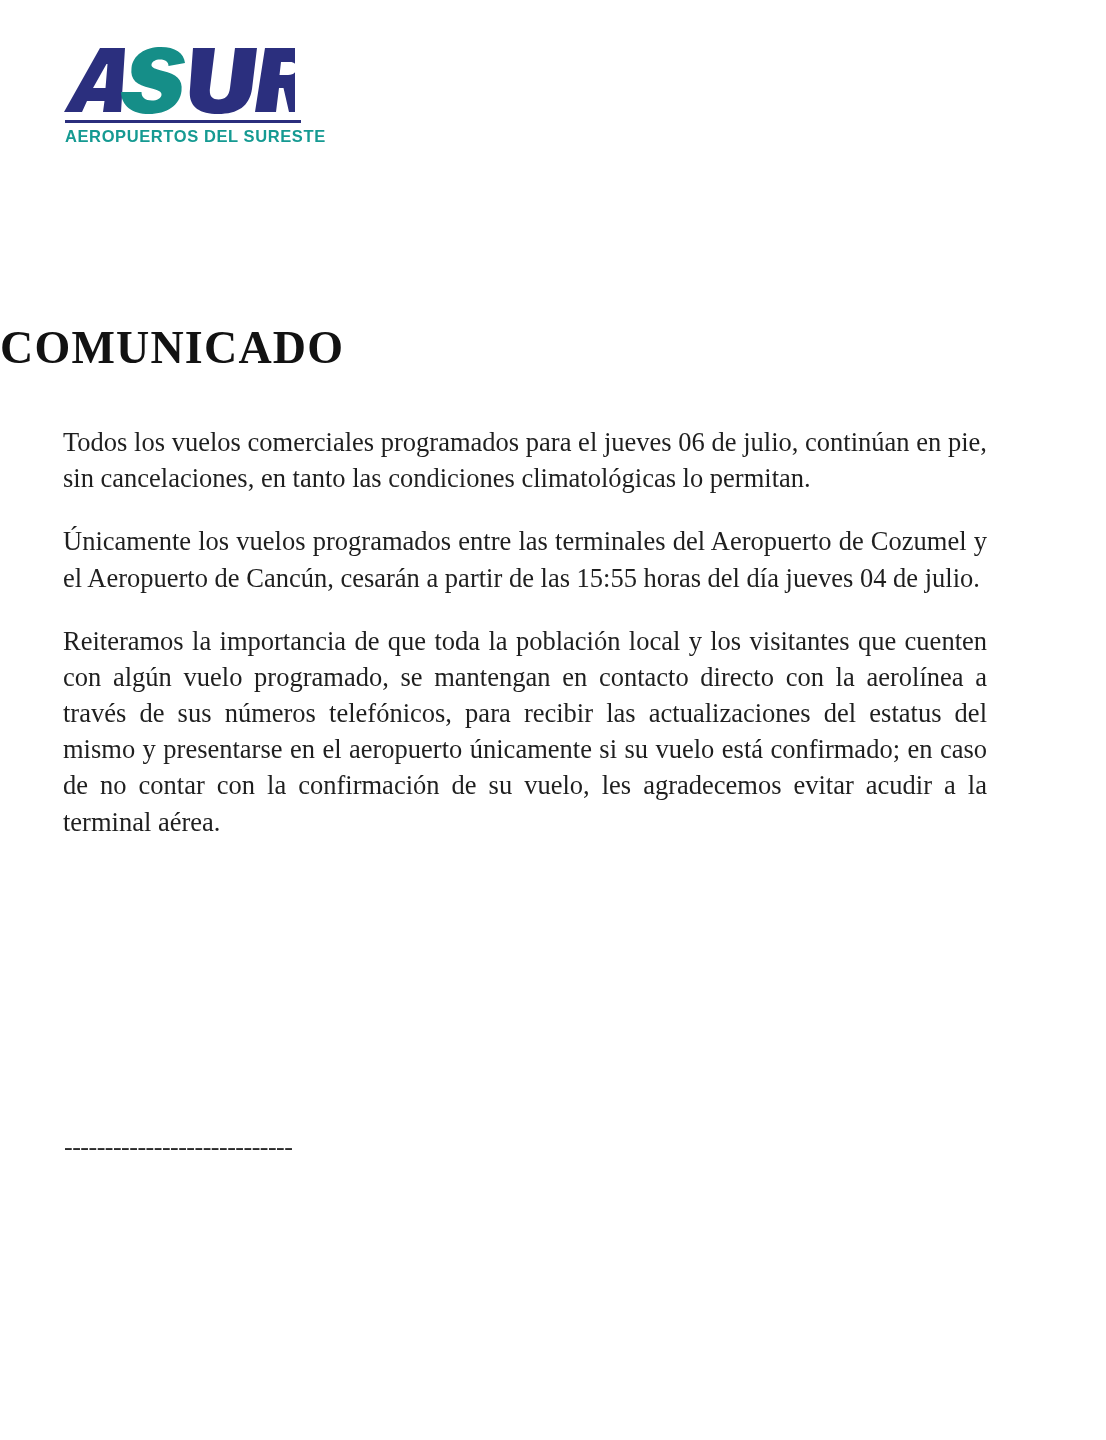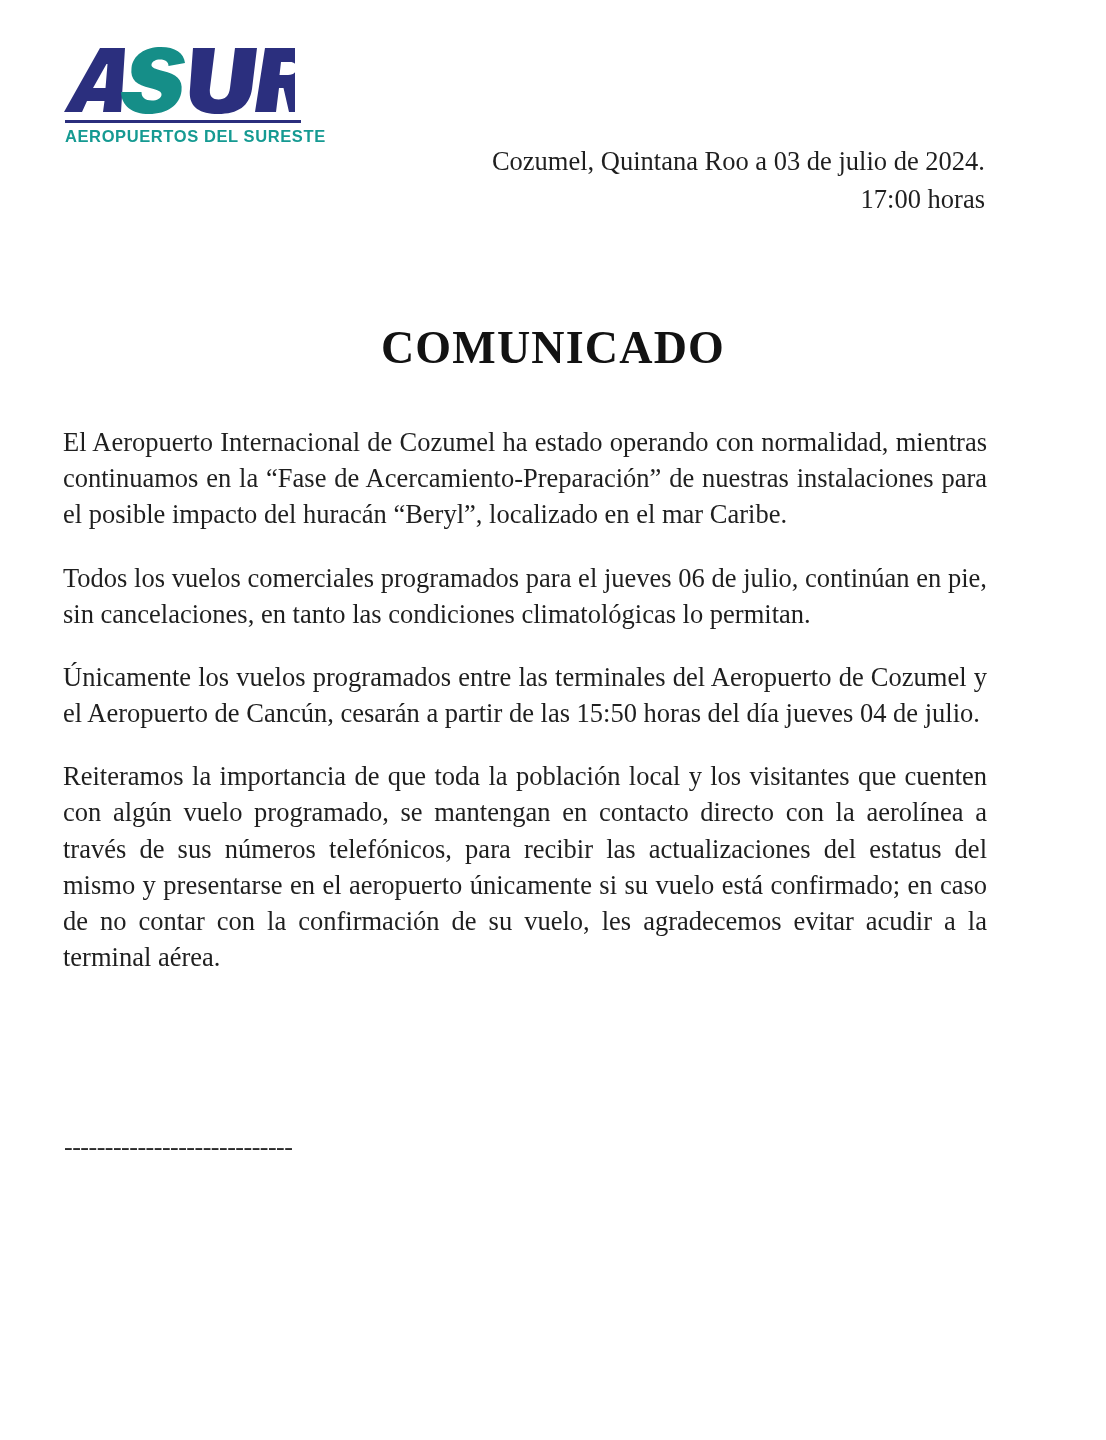--- a/index.html
+++ b/index.html
@@ -63,21 +63,20 @@
   }
 
   .dateline div { display: block; }
 
   
   .doc-title {
     position: absolute;
     left: 0;
     right: 0;
     top: 290px;
-    text-align: center;
     font-size: 46px;
     font-weight: bold;
     letter-spacing: 1.2px;
     color: #121212;
   }
 
   
   .body-copy {
     position: absolute;
     left: 63px;
@@ -125,29 +124,24 @@
 
         <path d="M130 4 L152 4 L147 44 C146 52 149 55.5 155.5 55.5 C162 55.5 166 52 167 44 L172 4 L194 4 L189 45 C186.5 62 175 70 155 70 C135.5 70 125 62 127 45 Z" fill="#2b2f7e"></path>
 
         <path d="M202 4 L235 4 C250 4 256 11 254.5 23 C253.5 32 248 38 240 41 L248 68 L226 68 L220.5 44 L216 44 L213 68 L192 68 Z M218 18 L216.5 31 L225 31 C230 31 233 28.5 233.5 24.5 C234 20.5 231.5 18 227 18 Z" fill="#2b2f7e"></path>
       </g>
     </svg>
     <div class="logo-rule"></div>
     <div class="logo-tagline">AEROPUERTOS DEL SURESTE</div>
   </div>
 
-  <div class="dateline">
-    <div>Cozumel, Quintana Roo a 03 de julio de 2024.</div>
-    <div>17:00 horas</div>
-  </div>
 
   <h1 class="doc-title">COMUNICADO</h1>
 
   <div class="body-copy">
-    <p>El Aeropuerto Internacional de Cozumel ha estado operando con normalidad, mientras continuamos en la “Fase de Acercamiento-Preparación” de nuestras instalaciones para el posible impacto del huracán “Beryl”, localizado en el mar Caribe.</p>
     <p>Todos los vuelos comerciales programados para el jueves 06 de julio, continúan en pie, sin cancelaciones, en tanto las condiciones climatológicas lo permitan.</p>
-    <p>Únicamente los vuelos programados entre las terminales del Aeropuerto de Cozumel y el Aeropuerto de Cancún, cesarán a partir de las 15:50 horas del día jueves 04 de julio.</p>
+    <p>Únicamente los vuelos programados entre las terminales del Aeropuerto de Cozumel y el Aeropuerto de Cancún, cesarán a partir de las 15:55 horas del día jueves 04 de julio.</p>
     <p>Reiteramos la importancia de que toda la población local y los visitantes que cuenten con algún vuelo programado, se mantengan en contacto directo con la aerolínea a través de sus números telefónicos, para recibir las actualizaciones del estatus del mismo y presentarse en el aeropuerto únicamente si su vuelo está confirmado; en caso de no contar con la confirmación de su vuelo, les agradecemos evitar acudir a la terminal aérea.</p>
   </div>
 
   <div class="signature-rule">----------------------------</div>
 
 </div>
 
 </body></html>

